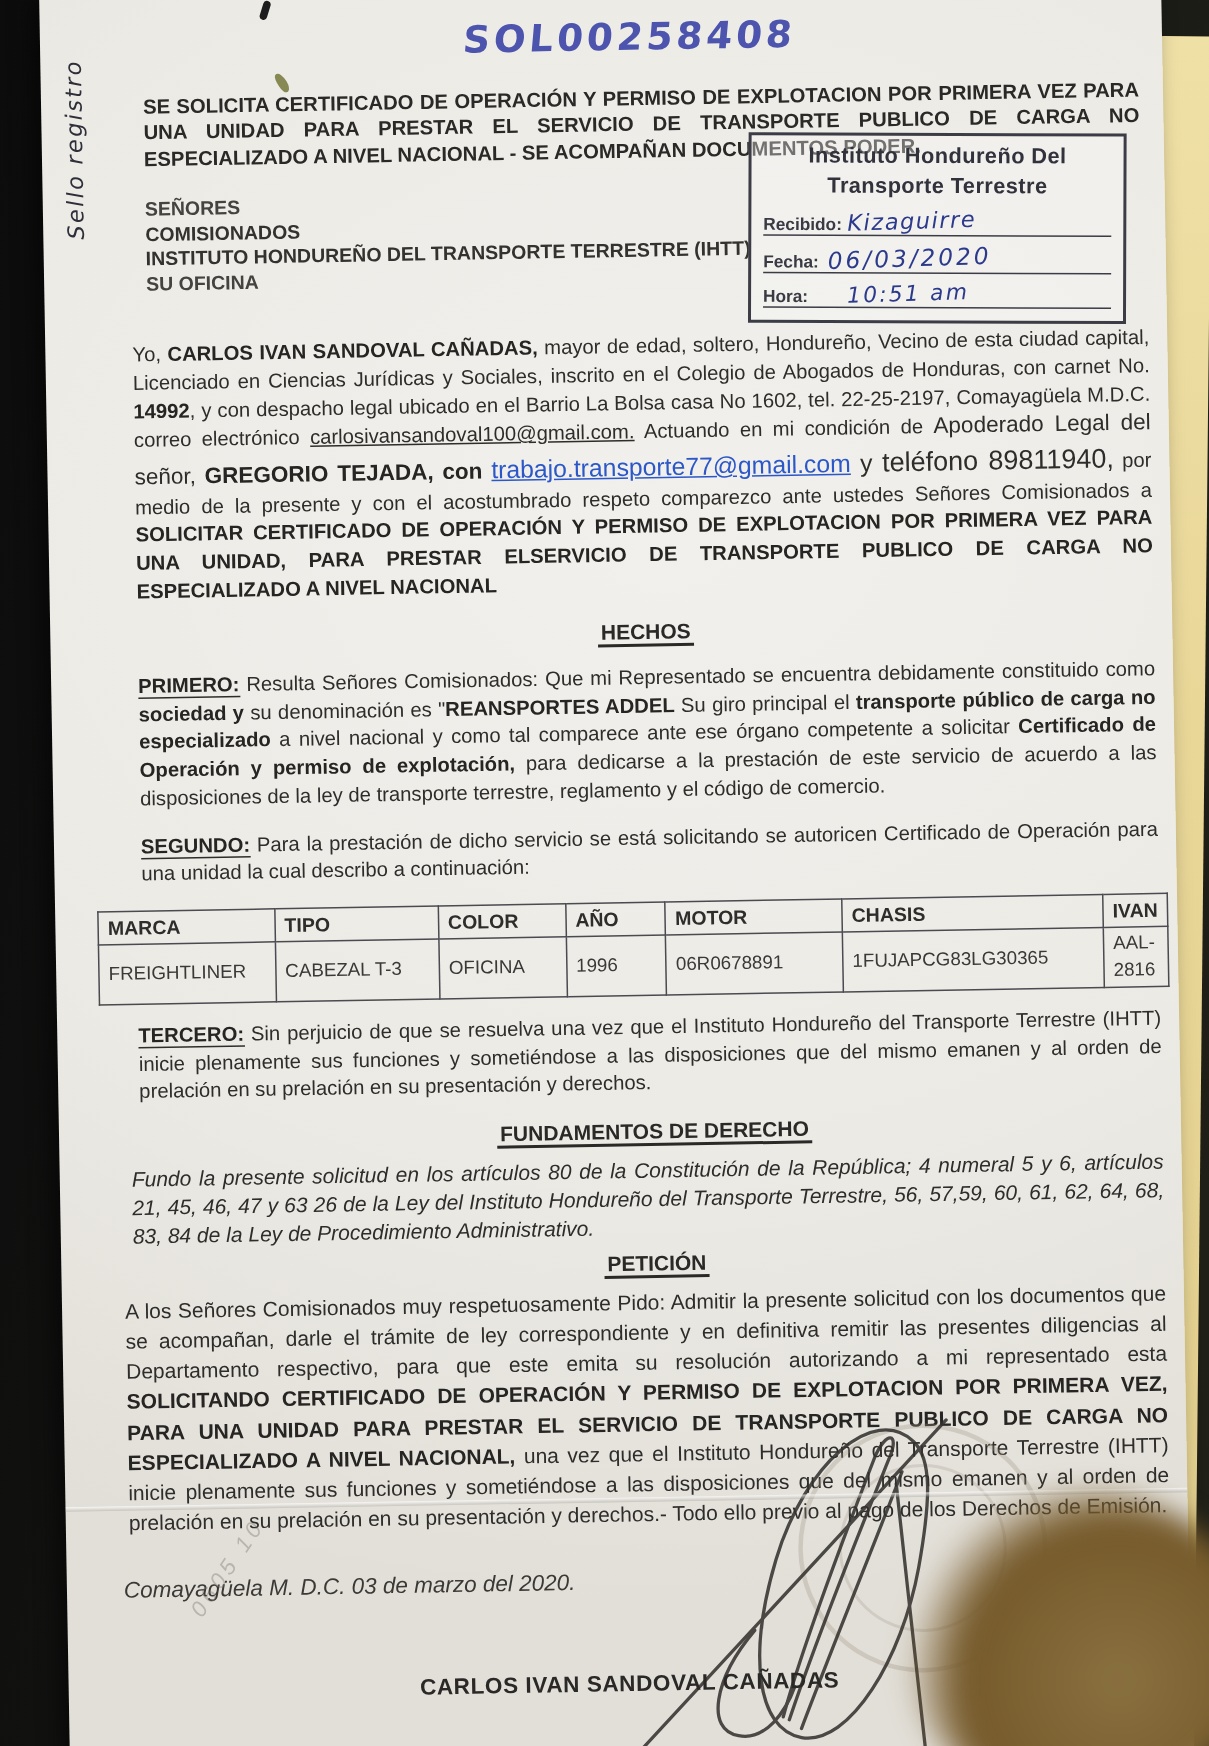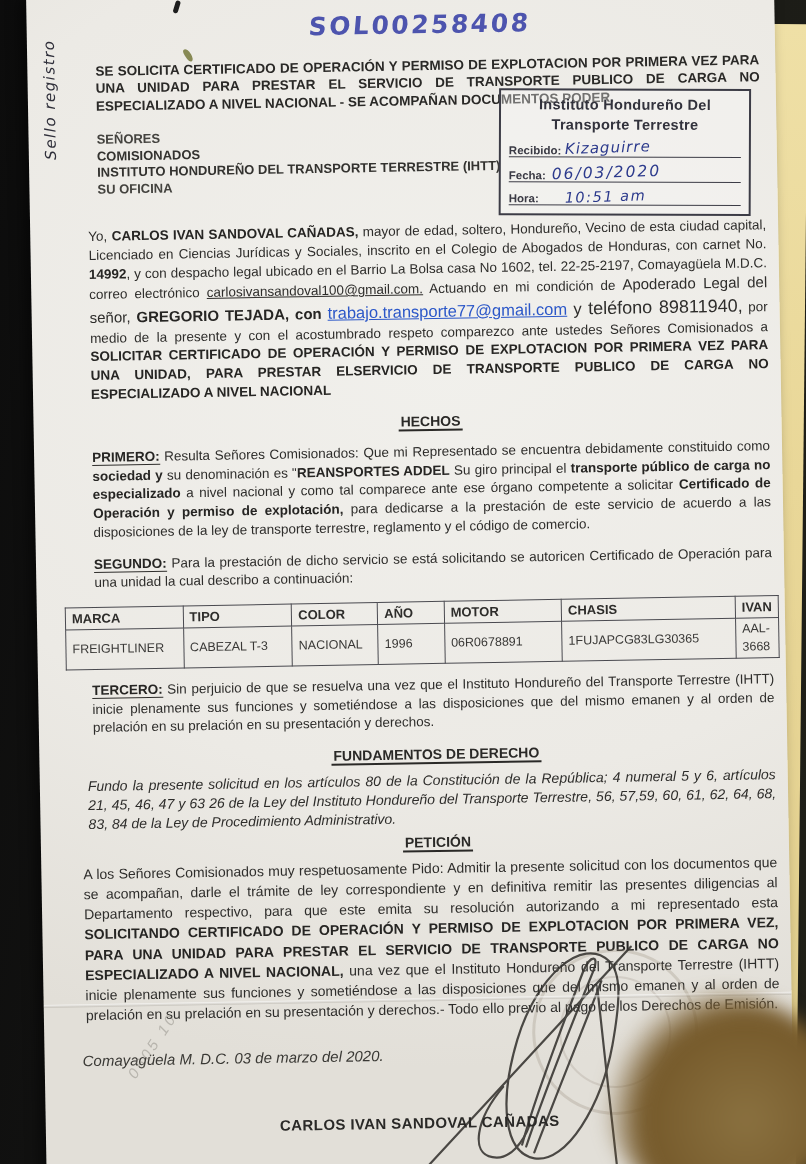--- a/index.html
+++ b/index.html
@@ -134,25 +134,25 @@
         <th style="width:100px">TIPO</th>
         <th style="width:74px">COLOR</th>
         <th style="width:56px">AÑO</th>
         <th style="width:108px">MOTOR</th>
         <th style="width:164px">CHASIS</th>
         <th>IVAN</th>
       </tr>
       <tr>
         <td>FREIGHTLINER</td>
         <td>CABEZAL T-3</td>
-        <td>NACIONAL</td>
+        <td>OFICINA</td>
         <td>1996</td>
         <td>06R0678891</td>
         <td>1FUJAPCG83LG30365</td>
-        <td>AAL-3668</td>
+        <td>AAL-2816</td>
       </tr>
     </tbody>
       </table>
 
     <p class="sec jp" style="margin-left:-4px"><span class="sec-label">TERCERO:</span><span> Sin perjuicio de que se resuelva una vez que el Instituto Hondureño del Transporte Terrestre (IHTT) inicie plenamente sus funciones y sometiéndose a las disposiciones que del mismo emanen y al orden de prelación en su prelación en su presentación y derechos.</span></p>
 
     <div class="heading" style="margin-top:2px"><span>FUNDAMENTOS DE DERECHO</span></div>
     <p class="fund-text jp">Fundo la presente solicitud en los artículos 80 de la Constitución de la República;  4 numeral 5 y 6, artículos 21, 45, 46, 47 y 63 26 de la Ley del Instituto Hondureño del Transporte Terrestre, 56, 57,59, 60, 61, 62, 64, 68, 83, 84 de la Ley de Procedimiento Administrativo.</p>
 
     <div class="heading" style="margin-top:4px"><span>PETICIÓN</span></div>

